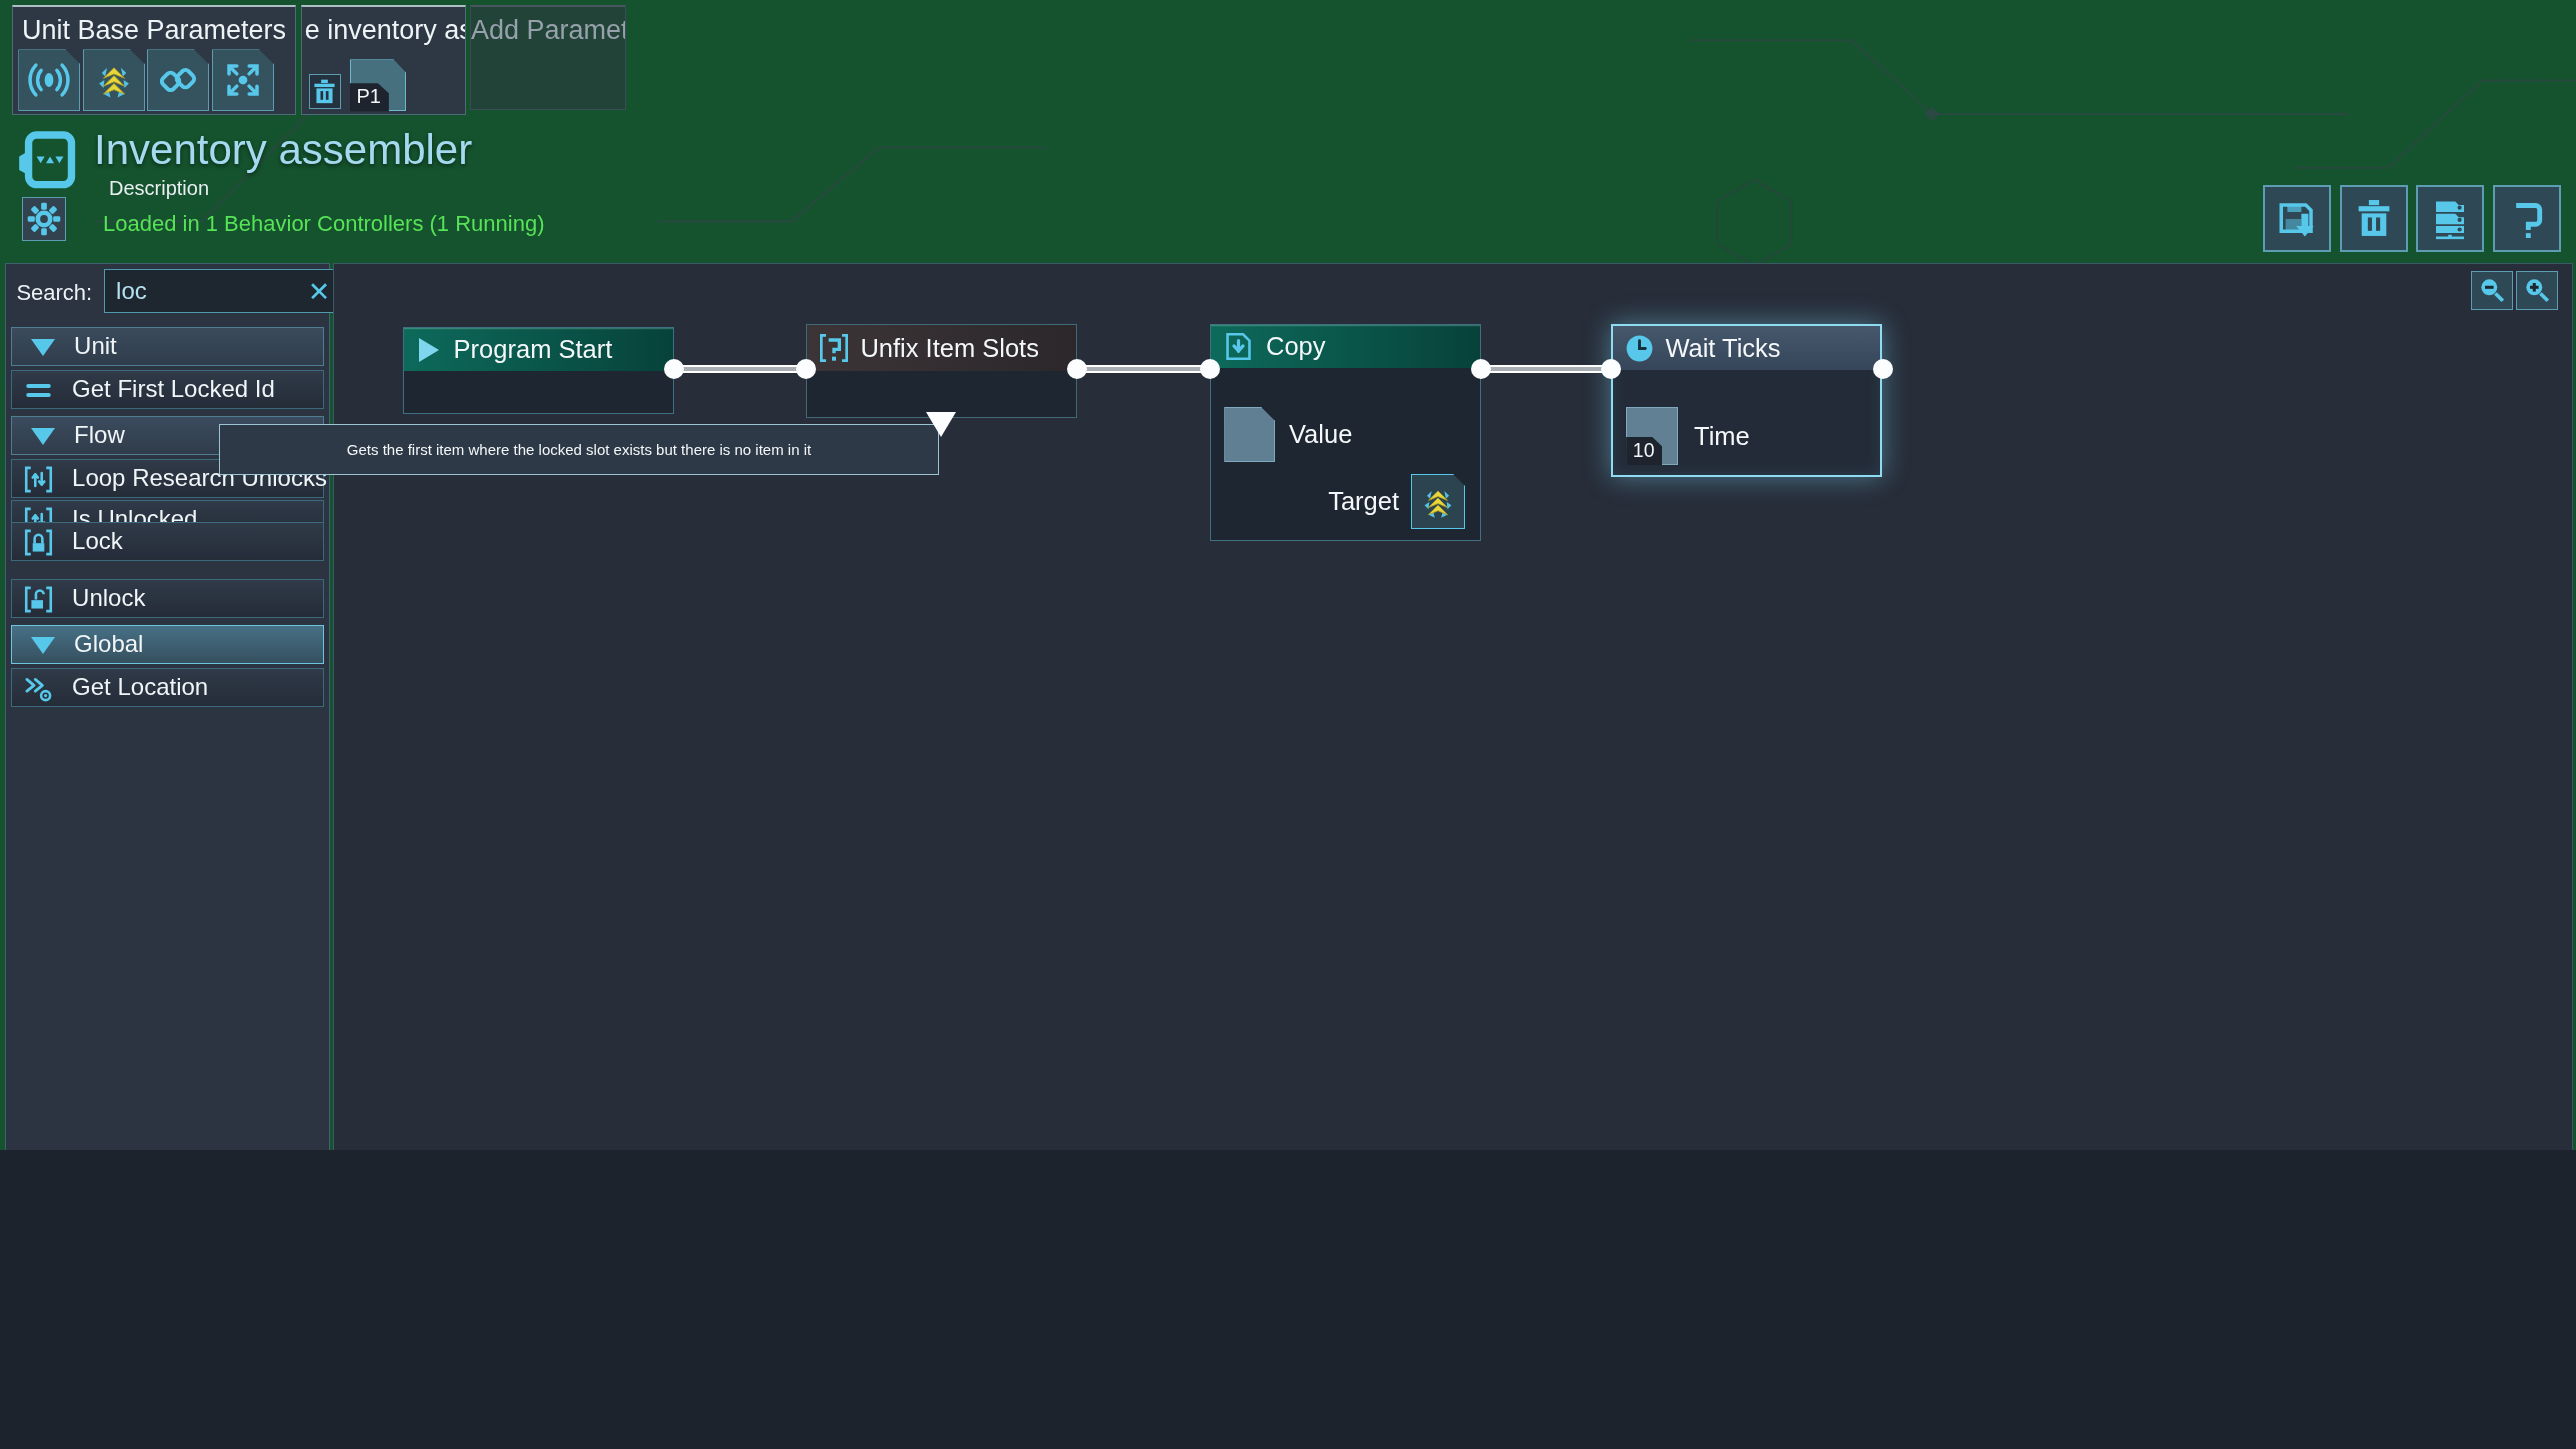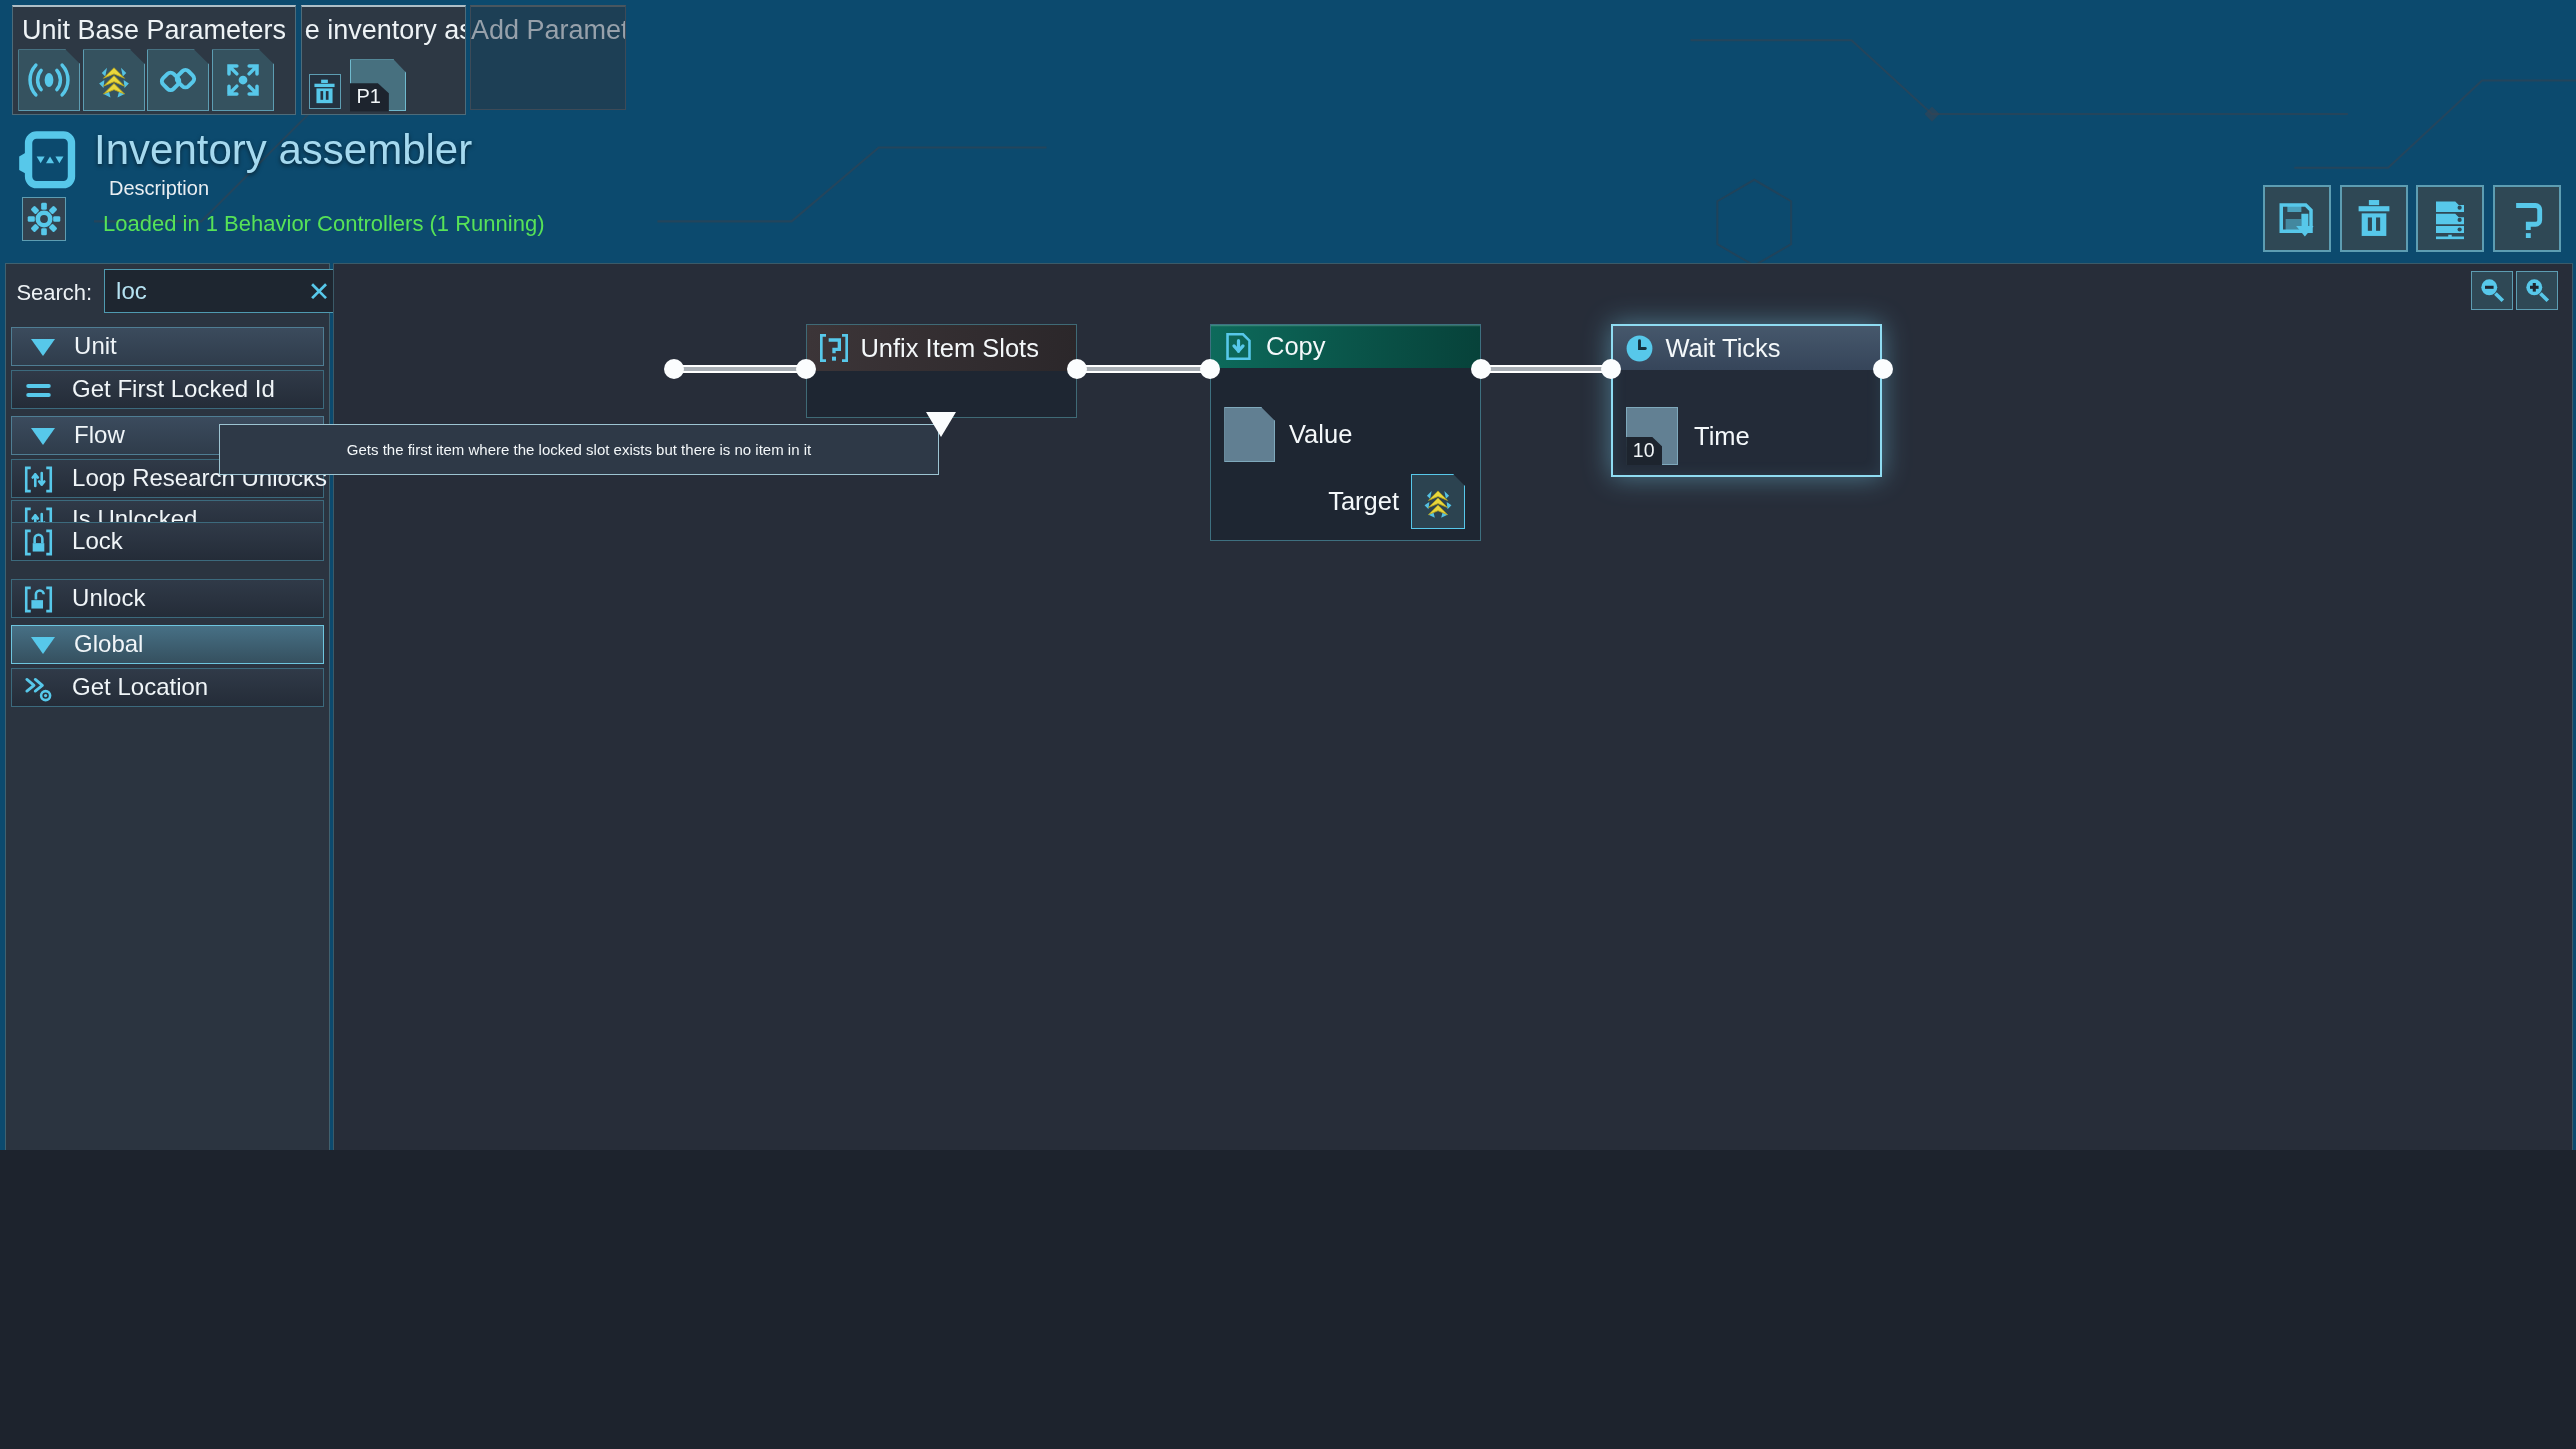--- a/index.html
+++ b/index.html
@@ -1,16 +1,16 @@
 <!DOCTYPE html>
 <html style="font-size:10.7px"><head>
 <meta charset="utf-8">
 <style>
   html,body{margin:0;padding:0;background:#1d232d;overflow:hidden;}
-  #app{position:relative;width:2576px;height:1150px;background:#0c4a6e;
+  #app{position:relative;width:2576px;height:1150px;background:#14532d;
        font-family:"Liberation Sans",sans-serif;color:#f0f4f7;overflow:hidden;}
   .abs{position:absolute;}
   svg{display:block;}
   
   .panel{position:absolute;background:#2b3440;border:1.3px solid #40616f;box-sizing:border-box;}
   .sqbtn{position:absolute;background:#2f4855;border:2px solid #5d9db2;box-sizing:border-box;
          display:flex;align-items:center;justify-content:center;}
   
   .tab{position:absolute;box-sizing:border-box;background:#2d3844;border:1.3px solid #4e6b79;border-top:2px solid #aebec6;}
   .tab-label{position:absolute;top:8px;left:0;right:0;text-align:center;font-size:27px;color:#eef3f6;white-space:nowrap;overflow:hidden;}
@@ -467,20 +467,26 @@
     <div class="wire" style="left:743px;top:101px;width:133px;"></div>
     <div class="wire" style="left:1147px;top:101px;width:129px;"></div>
     <div class="port" style="left:330px;top:95px;"></div>
     <div class="port" style="left:462px;top:95px;"></div>
     <div class="port" style="left:733px;top:95px;"></div>
     <div class="port" style="left:866px;top:95px;"></div>
     <div class="port" style="left:1137px;top:95px;"></div>
     <div class="port" style="left:1267px;top:95px;"></div>
     <div class="port" style="left:1539px;top:95px;"></div>
 
+    <div class="node" style="left:69px;top:63px;width:271px;height:87px;">
+      <div class="node-header hdr-teal" style="height:43px;">
+        <span style="margin-left:14.8px;width:0;height:0;border-top:12.7px solid transparent;border-bottom:12.7px solid transparent;border-left:20px solid #7fd6ef;"></span>
+        <span class="node-title" style="margin-left:14.8px;">Program Start</span>
+      </div>
+    </div>
 
     <div class="node" style="left:472px;top:60px;width:271px;height:94px;border-color:#3f6a76;">
       <div class="node-header hdr-dark" style="height:46px;">
         <svg style="margin-left:10.7px;" width="32" height="32" viewBox="0 0 48 48">
           <g stroke="#57c8ea" stroke-width="4" fill="none">
             <path d="M12 5 H5 V43 h7"></path>
               <path d="M36 5 h7 V43 h-7"></path>
             <path d="M16 12 h16 v14 h-8 v6" stroke-width="5"></path>
           </g>
           <rect x="21" y="37" width="6" height="6" fill="#57c8ea"></rect>

